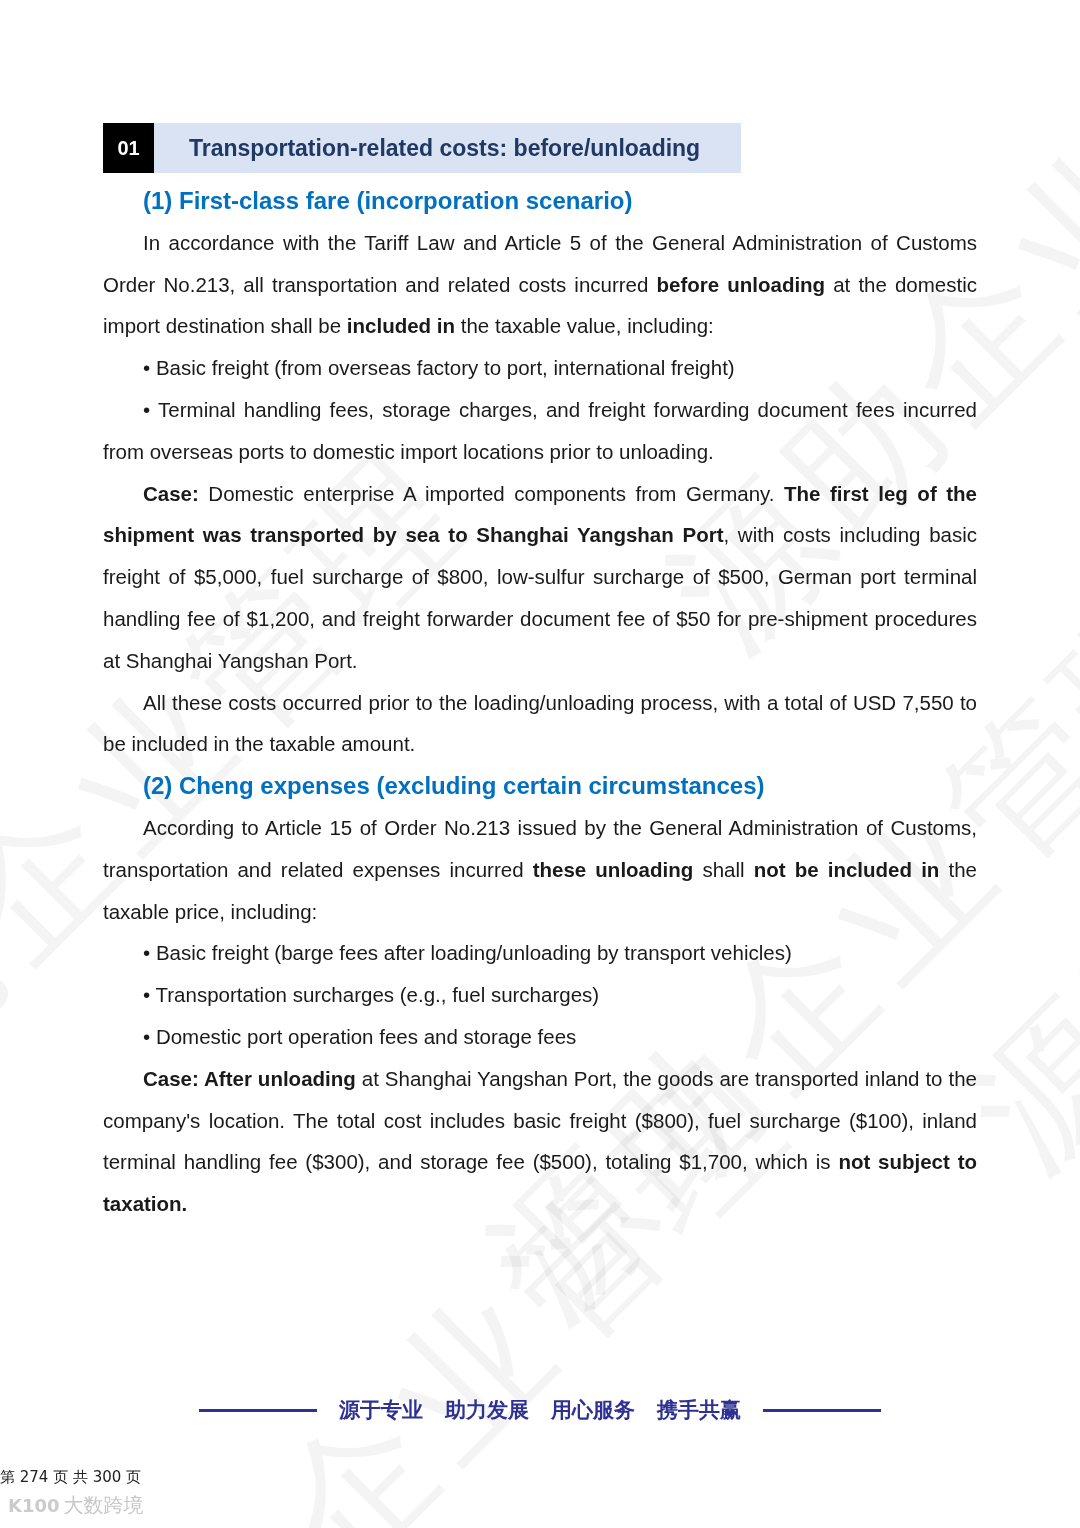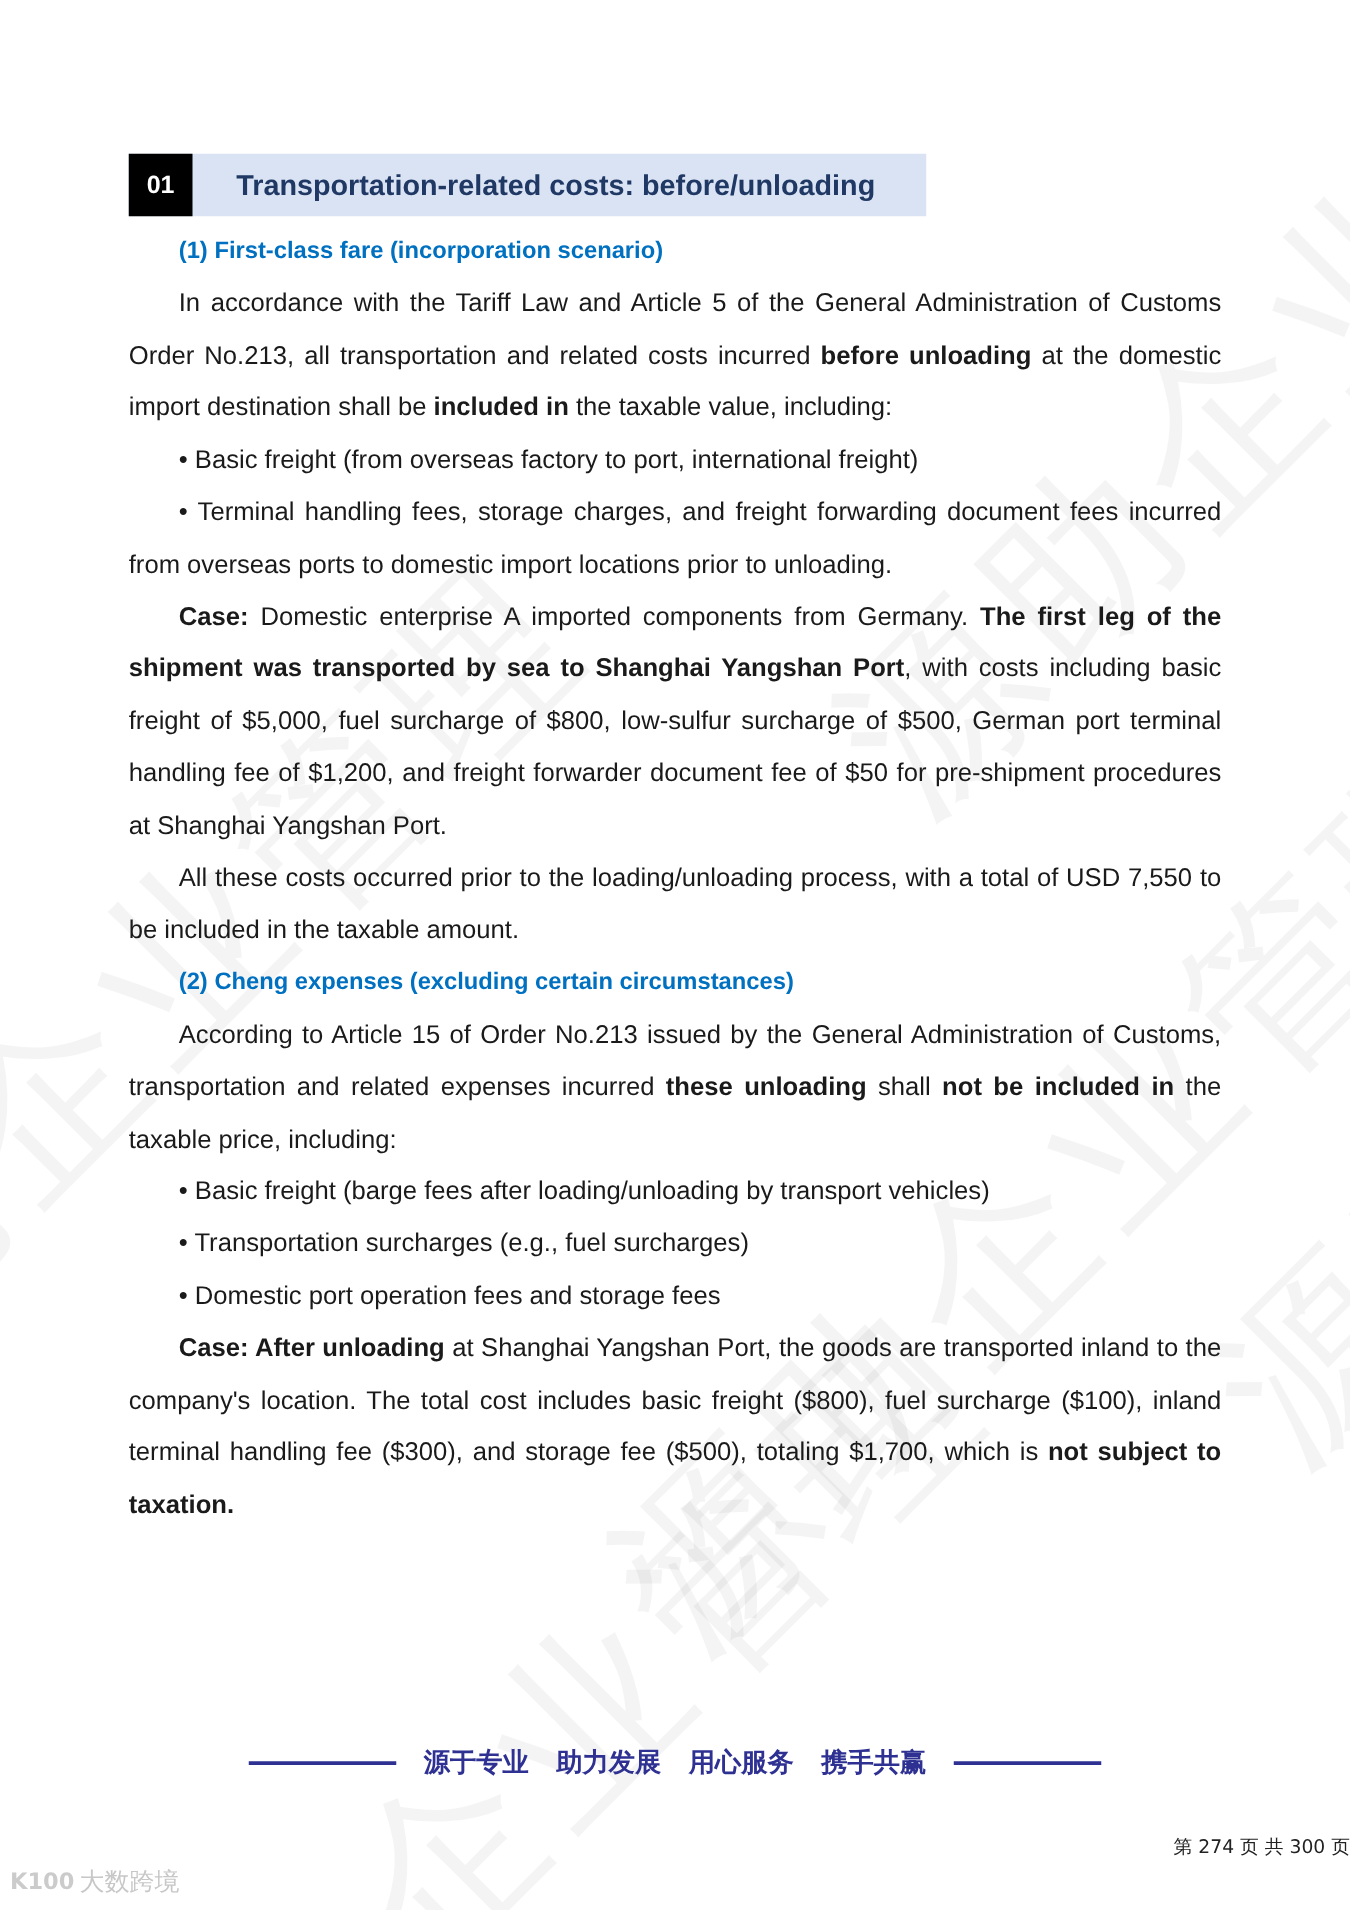--- a/index.html
+++ b/index.html
@@ -70,21 +70,21 @@
       left: 103px;
       top: 180px;
       width: 874px;
       font-size: 20.5px;
       line-height: 41.8px;
     }
     .subhead {
       color: #0070c0;
       font-weight: bold;
       padding-left: 40px;
-      font-size: 19px;
+      font-size: 24px;
     }
     .para {
       text-align: justify;
       text-indent: 40px;
       margin: 0;
     }
     .bullet {
       padding-left: 40px;
       margin: 0;
     }
@@ -115,21 +115,21 @@
       font-size: 21px;
       font-family: "DejaVu Sans", sans-serif;
       display: flex;
       gap: 22px;
     }
     .page-num {
       position: absolute;
       top: 1468px;
       left: 0;
       width: 1080px;
-      text-align: right;
+      text-align: left;
       font-size: 15px;
       color: #222;
       font-family: "DejaVu Sans", sans-serif;
     }
     .brand {
       position: absolute;
       left: 8px;
       top: 1492px;
       display: flex;
       align-items: center;

